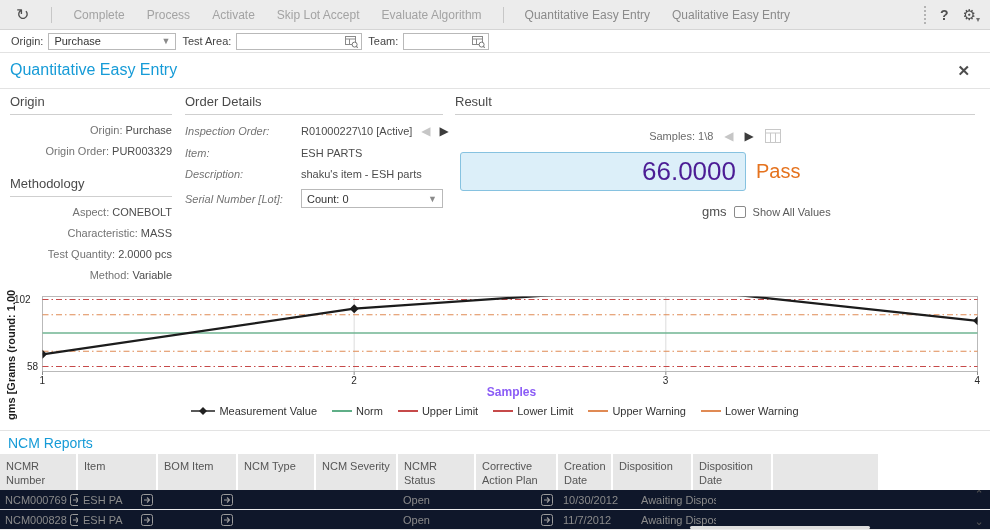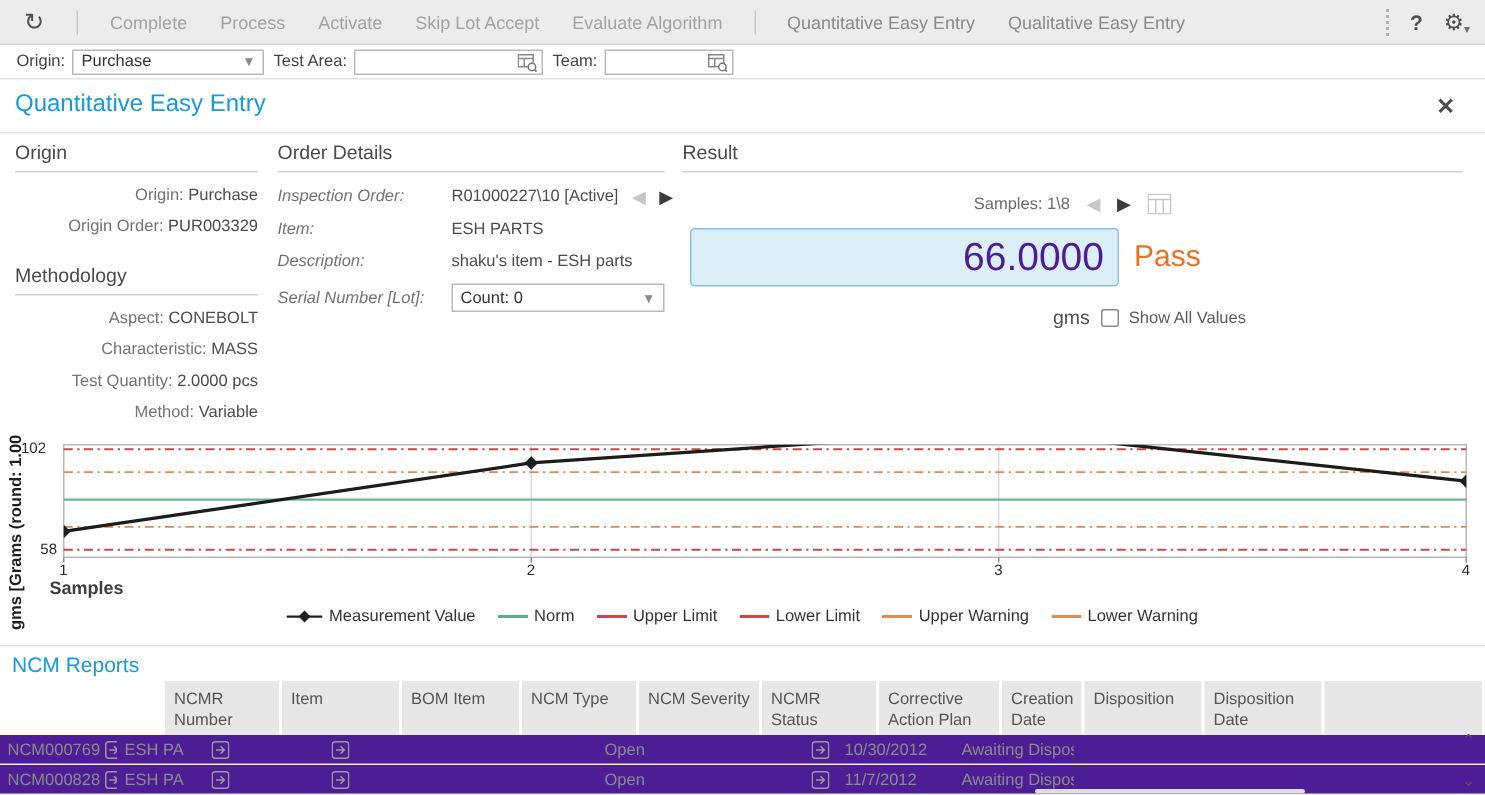--- a/index.html
+++ b/index.html
@@ -73,33 +73,33 @@
 
   
   .chart { position:absolute; left:0; top:268px; width:990px; height:164px; }
   .chart-title { position:absolute; left:0; top:26px; width:100%; text-align:center; font-size:17px;
                  font-weight:bold; color:#101010; }
   .ylabel { position:absolute; left:5px; top:152px; width:148px; height:14px; overflow:hidden;
             transform:rotate(-90deg); transform-origin:0 0; font-size:11px; font-weight:bold;
             color:#1d1d1d; white-space:nowrap; }
   .plot-svg { position:absolute; left:42px; top:28px; }
   .tick { position:absolute; font-size:10px; color:#2a2a2a; }
-  .xlabel { position:absolute; top:117px; left:0; width:100%; text-align:left; font-size:12px;
-            font-weight:bold; color:#404040;padding-left:33px; }
+  .xlabel { position:absolute; top:117px; left:0; width:100%; text-align:center; font-size:12px;
+            font-weight:bold; color:#8b5cf6;padding-left:33px; }
   .legend { position:absolute; top:137px; left:0; width:100%; display:flex; justify-content:center;
             align-items:center; gap:15px; font-size:11px; color:#333; }
   .lg-item { display:flex; align-items:center; gap:4px; }
 
   
   .ncm-title { position:absolute; left:8px; top:435px; font-size:14px; color:#169bd7; }
   .ncm-table { position:absolute; left:0; top:454px; width:990px; }
-  .ncm-head { display:flex;justify-content:flex-end; }
+  .ncm-head { display:flex; }
   .th { background:#e7e7e7; color:#555; font-size:11px; padding:5px 6px 2px; height:36px;
         border-right:2px solid #fff; line-height:1.3; }
-  .tr { display:flex; height:20px; align-items:center; border-bottom:1px solid #ececec; background:#4c1d95; cursor:pointer; }
+  .tr { display:flex; height:20px; align-items:center; border-bottom:1px solid #ececec; background:#0f172a; cursor:pointer; }
   .td { font-size:11px; color:#8b8b8b; padding:0 5px; display:flex; align-items:center;
         justify-content:space-between; height:100%; overflow:hidden; white-space:nowrap; }
   .cell-icon { flex:none; display:inline-flex; margin-left:3px; cursor:pointer; }
   .vscroll { position:absolute; right:3px; top:489px; width:16px; height:38px; display:flex;
              flex-direction:column; justify-content:space-between; align-items:center; }
   .vchev { font-size:11px; color:#555; line-height:1; cursor:pointer; }
   .hscroll { position:absolute; left:690px; top:526px; width:180px; height:3px; background:#dedede; border-radius:2px; }
   .icon-inline { display:inline-flex; align-items:center; }
 </style>
 </head>

